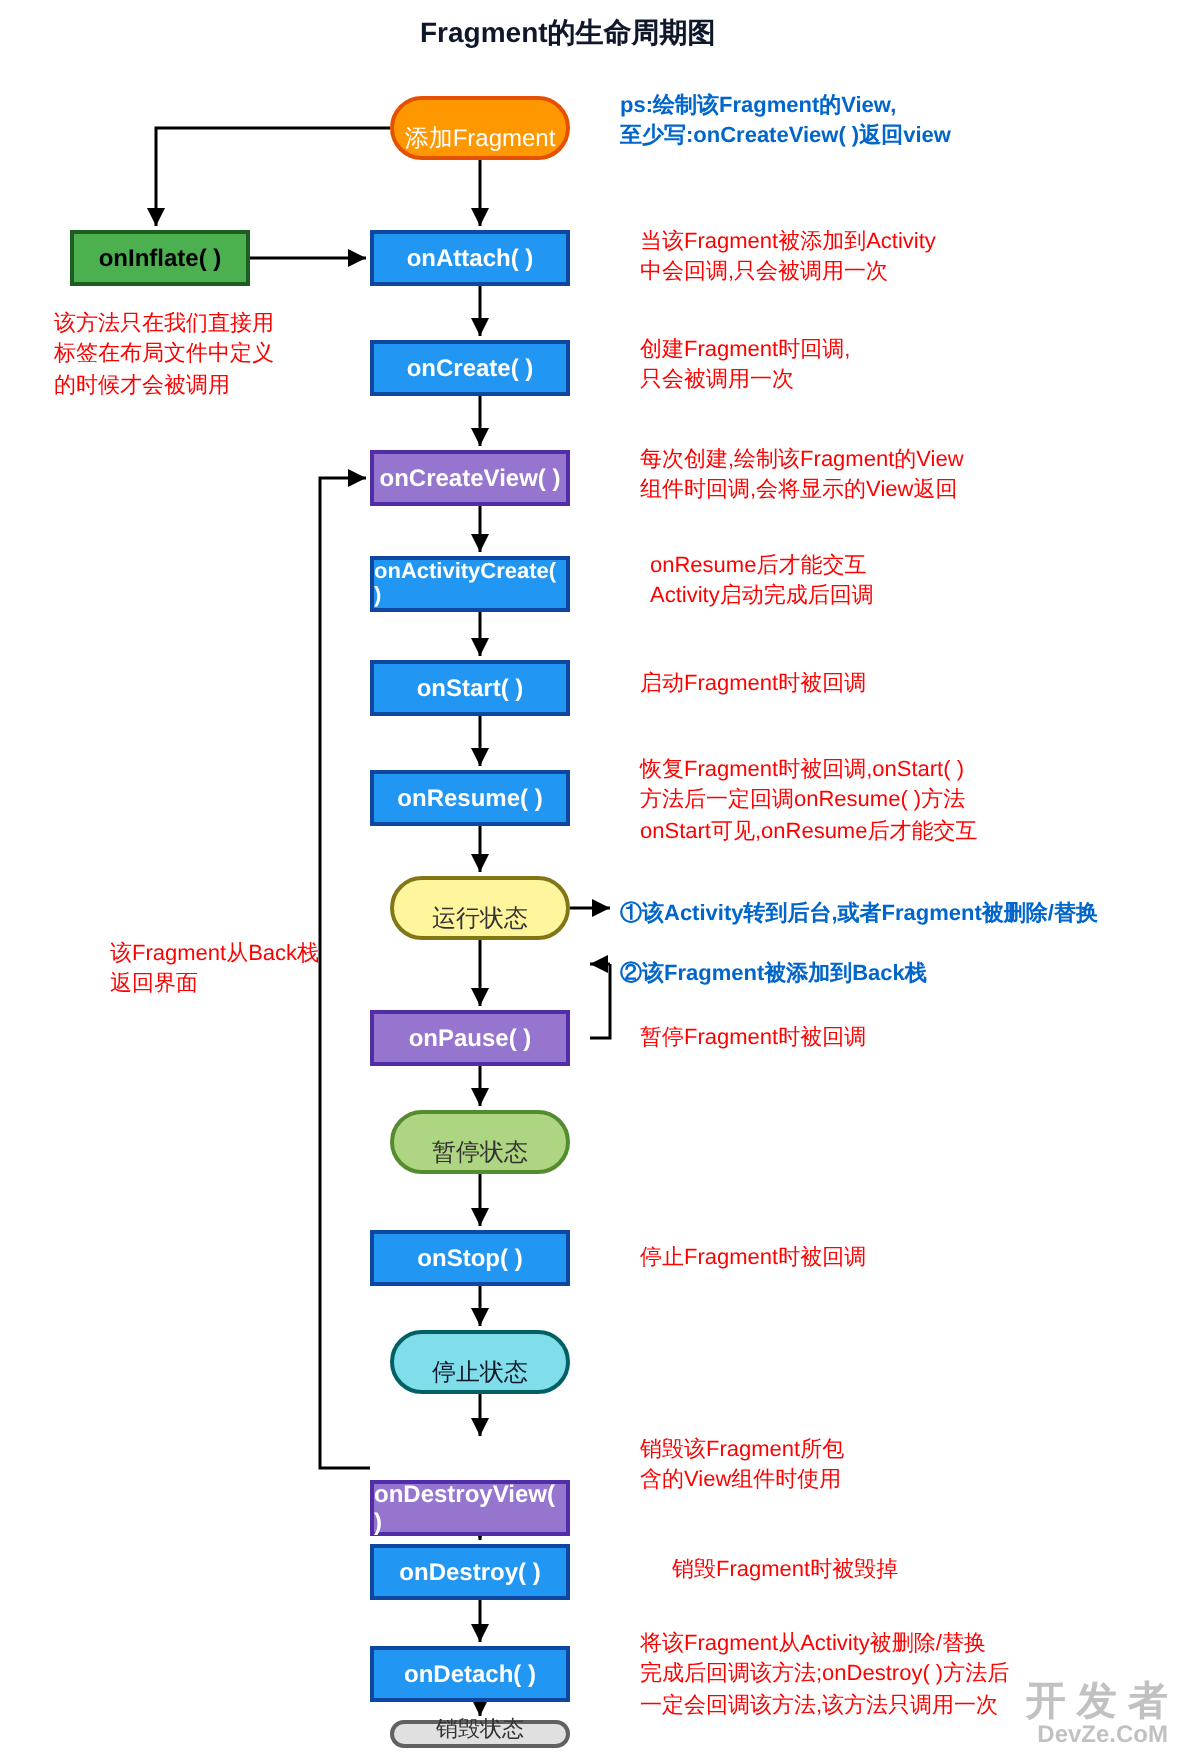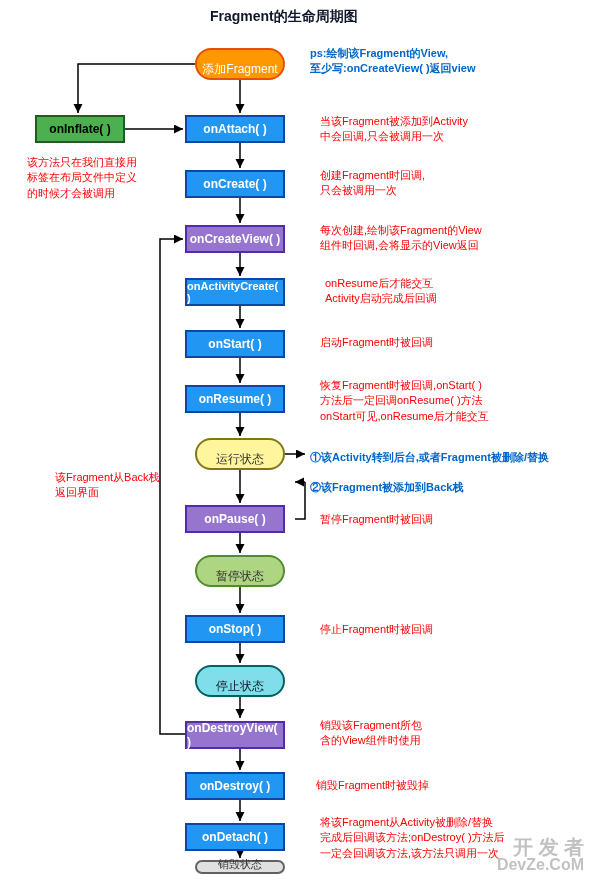--- a/index.html
+++ b/index.html
@@ -12,21 +12,21 @@
 .box-purple{background:#9575cd;border-color:#512da8}
 .box-green{background:#4caf50;border-color:#1b5e20;color:#000000}
 .rounded{position:absolute;width:90px;height:32px;border-radius:16px;display:flex;align-items:flex-end;justify-content:center;font-weight:normal;border:2px solid}
 .r-orange{background:#ff9800;border-color:#e65100;color:#fff}
 .r-yellow{background:#fff59d;border-color:#827717;color:#333}
 .r-lime{background:#aed581;border-color:#558b2f;color:#333}
 .r-cyan{background:#80deea;border-color:#006064;color:#0f172a}
 .r-gray{background:#e0e0e0;border-color:#616161;color:#333}
 svg{position:absolute;top:0;left:0;pointer-events:none;z-index:-1}
 .watermark{position:absolute;right:8px;bottom:8px;color:#999;font-size:20px;font-weight:bold;opacity:0.6;text-align:right;line-height:1}
-.watermark .sm{font-size:16px;display:block}
+.watermark .sm{font-size:12px;display:block}
 </style>
 </head>
 <body>
 
 <div class="title" style="left:210px;top:8px">Fragment的生命周期图</div>
 
 <div class="rounded r-orange" style="left:195px;top:48px">
     <span>添加Fragment</span>
   </div>
 <div class="note-blue" style="left:310px;top:46px;white-space:pre">ps:绘制该Fragment的View,
@@ -94,30 +94,30 @@
 
 <div class="box box-blue" style="left:185px;top:615px">
     <span>onStop( )</span>
   </div>
 <div class="note" style="left:320px;top:622px;white-space:pre">停止Fragment时被回调</div>
 
 <div class="rounded r-cyan" style="left:195px;top:665px">
     <span>停止状态</span>
   </div>
 
-<div class="box box-purple" style="left:185px;top:721px">
+<div class="box box-purple" style="left:185px;top:740px">
     <span>onDestroyView( )</span>
   </div>
 <div class="note" style="left:320px;top:718px;white-space:pre">销毁该Fragment所包
 含的View组件时使用</div>
 
 <div class="box box-blue" style="left:185px;top:772px">
     <span>onDestroy( )</span>
   </div>
-<div class="note" style="left:316px;top:778px;white-space:pre">销毁Fragment时被毁掉</div>
+<div class="note" style="left:336px;top:778px;white-space:pre">销毁Fragment时被毁掉</div>
 
 <div class="box box-blue" style="left:185px;top:823px">
     <span>onDetach( )</span>
   </div>
 <div class="note" style="left:320px;top:815px;white-space:pre">将该Fragment从Activity被删除/替换
 完成后回调该方法;onDestroy( )方法后
 一定会回调该方法,该方法只调用一次</div>
 
 <div class="rounded r-gray" style="left:195px;top:860px;height:14px;font-size:11px">
     <span>销毁状态</span>

